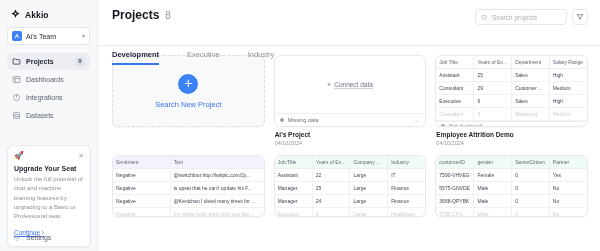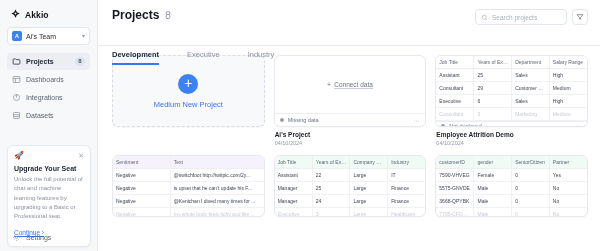--- a/index.html
+++ b/index.html
@@ -259,21 +259,21 @@
           </svg>
         </div>
       </div>
     </div>
 
     <div class="grid">
 
       <div class="cell">
         <div class="card create">
           <div class="plus-circle">+</div>
-          <div class="create-label">Medium New Project</div>
+          <div class="create-label">Search New Project</div>
         </div>
       </div>
 
       <div class="cell">
         <div class="card">
           <div class="connect-area">
             <span class="plus-sm">+</span>
             <span class="connect-label">Connect data</span>
           </div>
           <div class="card-footer">

